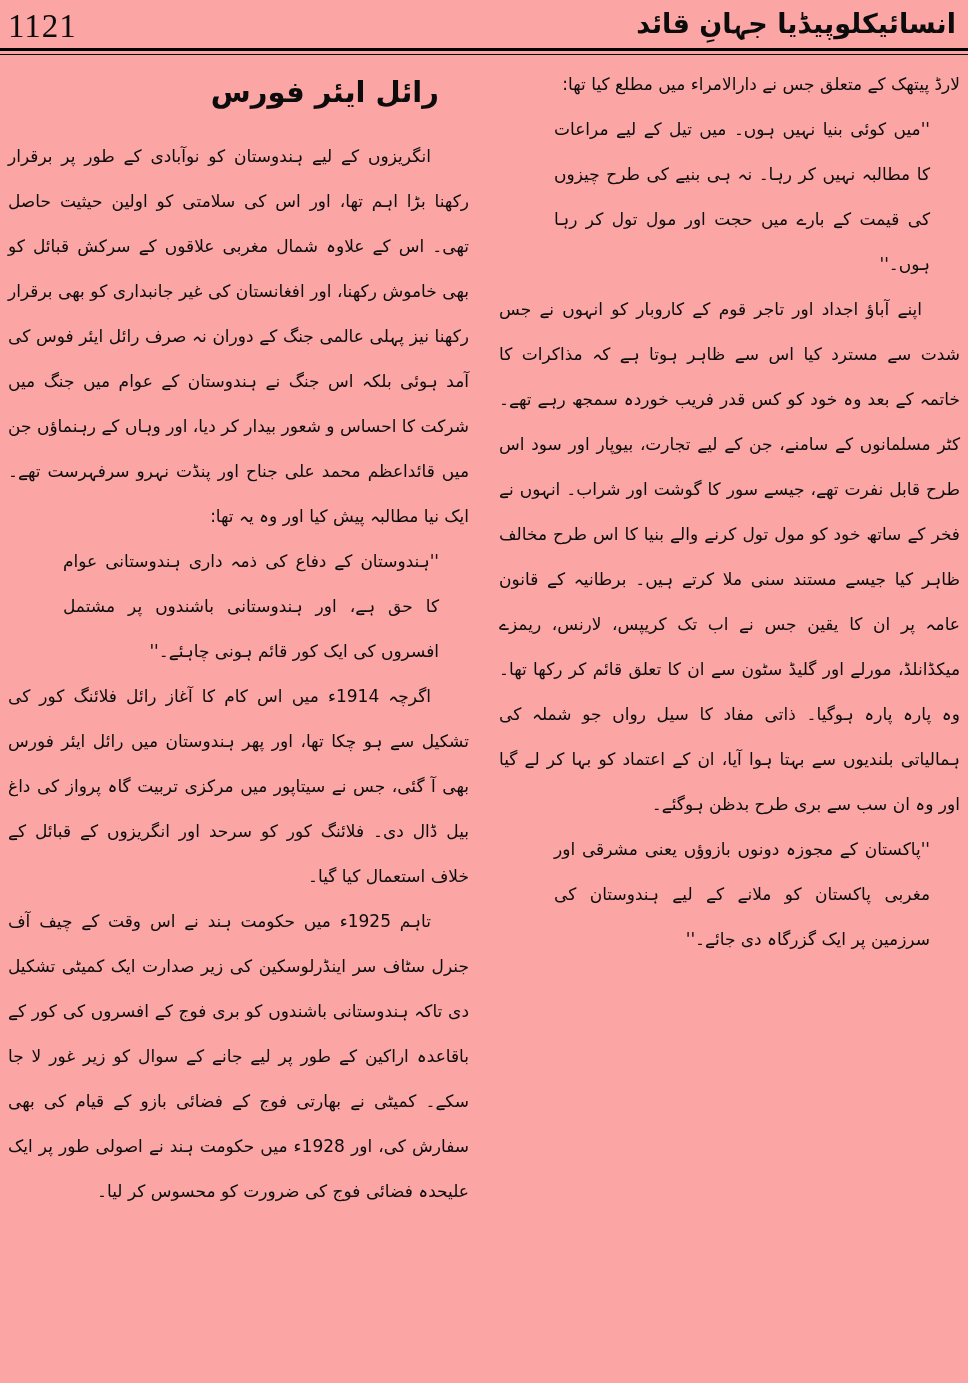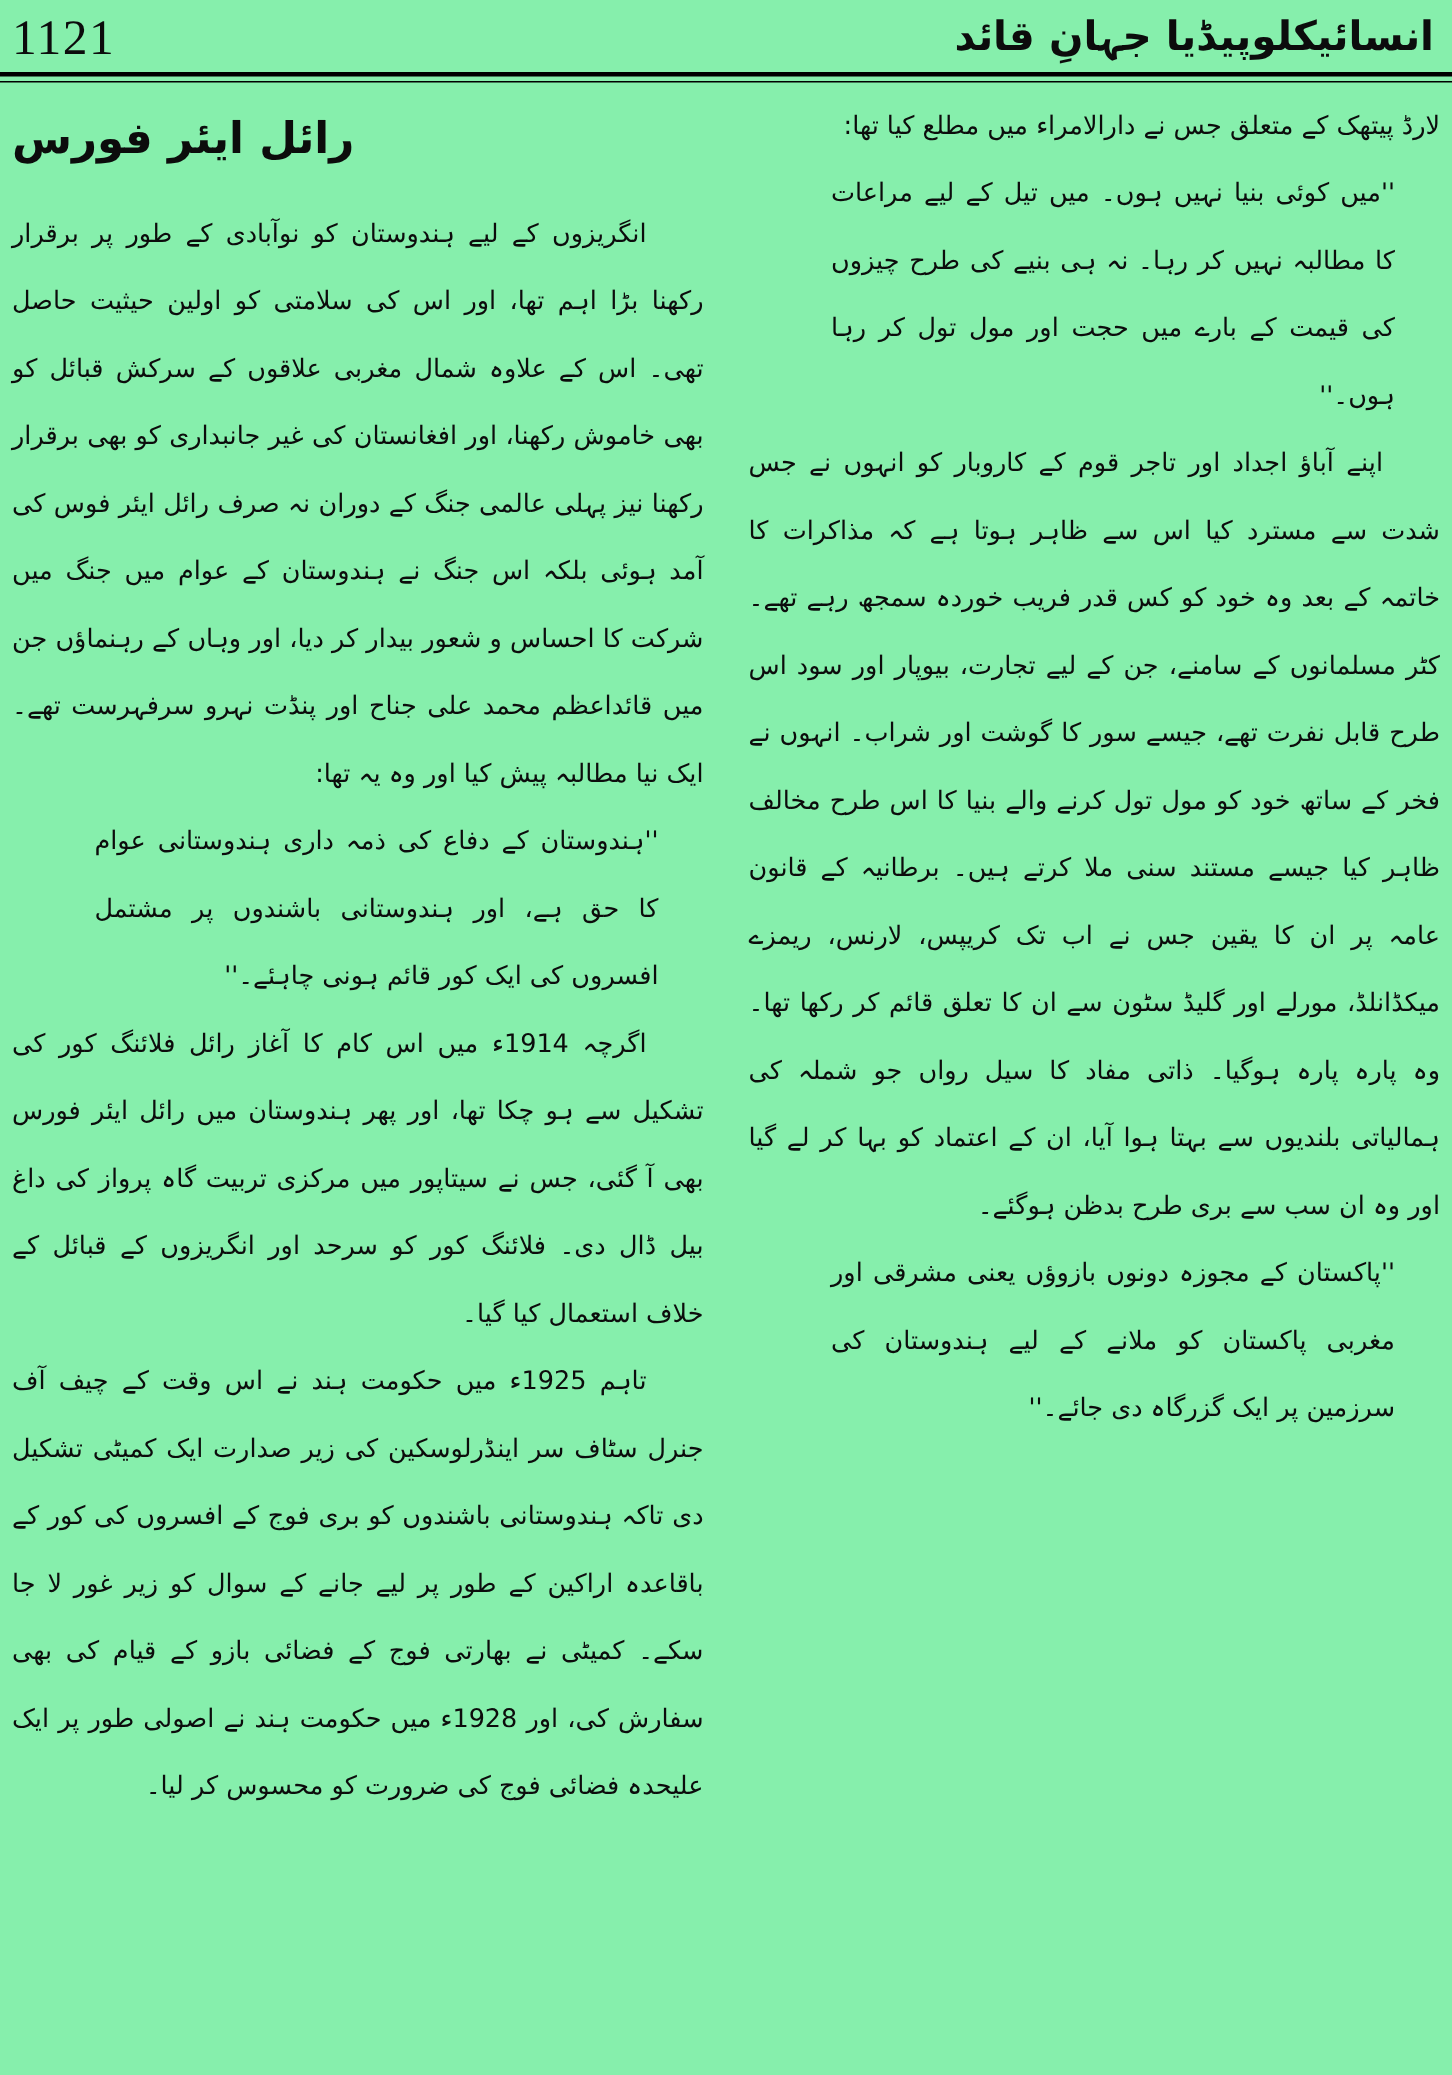--- a/index.html
+++ b/index.html
@@ -4,21 +4,21 @@
 <style>
   html, body {
     margin: 0;
     padding: 0;
     background: #ffffff;
   }
   .page {
     position: relative;
     width: 968px;
     height: 1383px;
-    background: #86efac;
+    background: #fca5a5;
     color: #0c0c0c;
     font-family: "DejaVu Sans", sans-serif;
     overflow: hidden;
   }
   
   .page-number {
     position: absolute;
     top: 8px;
     left: 8px;
     direction: ltr;
@@ -77,21 +77,21 @@
   .quote {
     margin: 0;
     padding: 0 30px 0 55px;
     text-align: justify;
   }
   .heading {
     margin: 0;
     font-size: 29px;
     font-weight: 700;
     line-height: 1.25;
-    text-align: left;
+    text-align: right;
   }
   .heading.main  { margin: 12px 30px 24px 0; }
   .heading.small { margin: 28px 2px 18px 0; }
 </style>
 </head>
 <body>
 
 <div class="page">
 
   <header>

